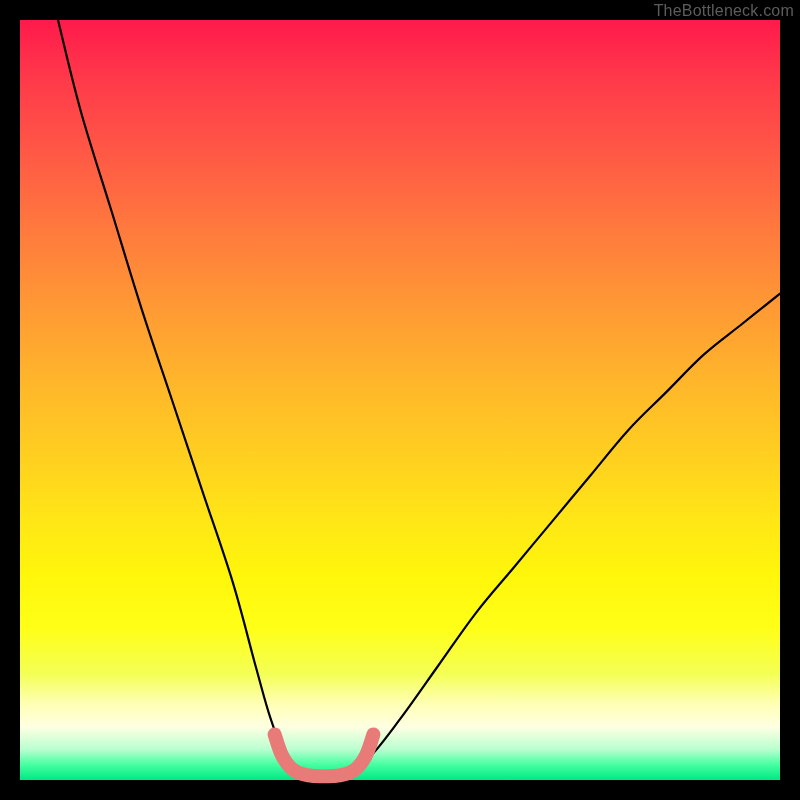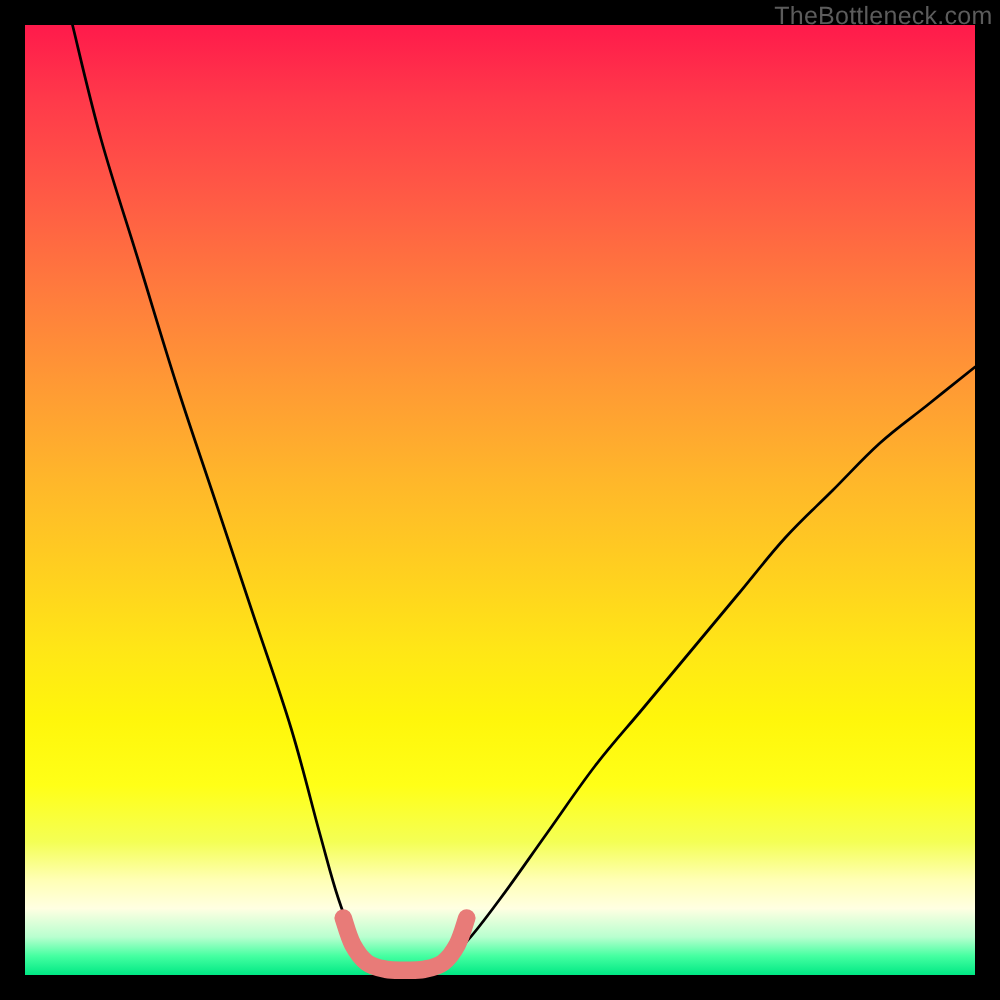--- a/index.html
+++ b/index.html
@@ -41,21 +41,21 @@
       #b8ffcf 96%,
       #45ffa1 98%,
       #00e884 100%
     );
   }
   .watermark {
     position: absolute;
     top: 2px;
     right: 6px;
     color: #5c5c5c;
-    font-size: 20px;
+    font-size: 16px;
     font-weight: 500;
     letter-spacing: 0.2px;
     z-index: 20;
     user-select: none;
   }
   svg.curve {
     position: absolute;
     left: 0;
     top: 0;
     width: 760px;

